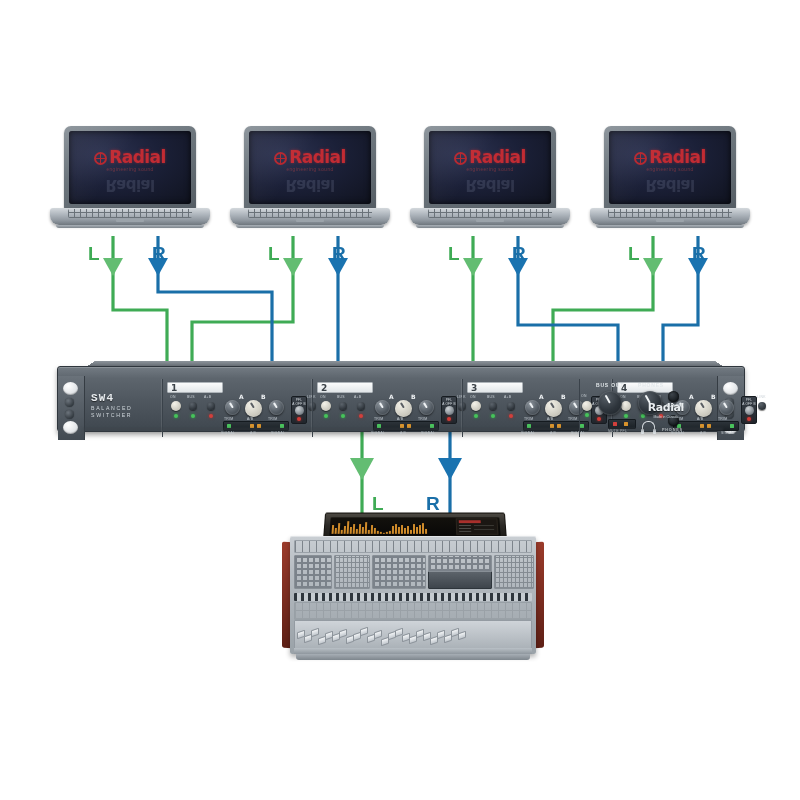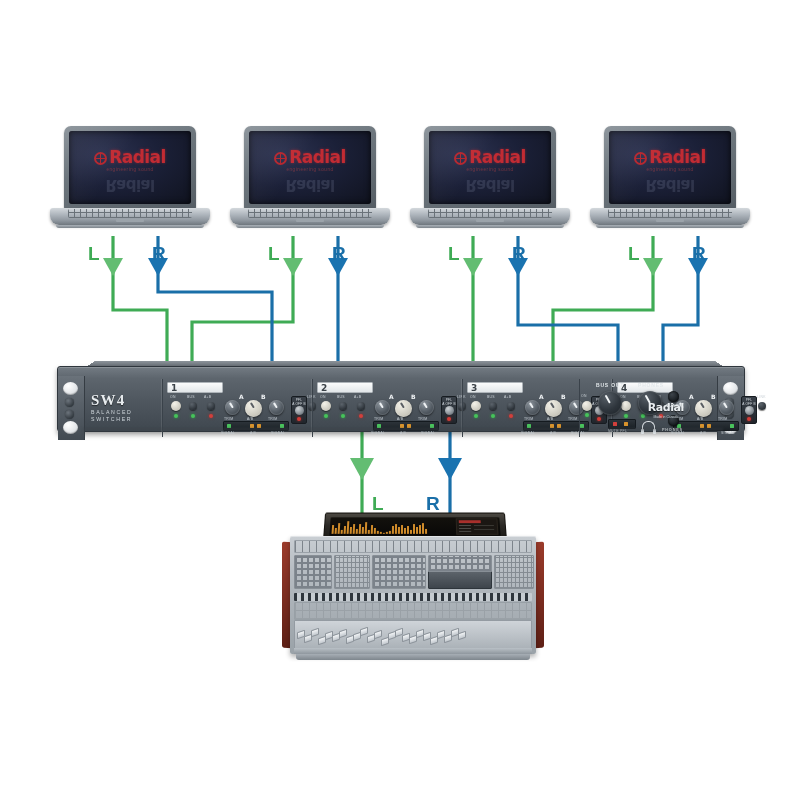--- a/index.html
+++ b/index.html
@@ -129,21 +129,21 @@
     position:absolute;left:7px;width:9px;height:9px;border-radius:50%;
     background:radial-gradient(circle at 35% 30%,#6c747c,#2b3238 80%);
     box-shadow:0 0 1px rgba(0,0,0,.6);
   }
   .screw.t{top:22px;} .screw.b{bottom:21px;}
 
   .brand{
     position:absolute;left:33px;top:26px;color:#e8ecef;line-height:1;
   }
   .brand .sw4{
-    font-family:Liberation Serif, serif;font-size:15px;font-weight:bold;
+    font-family:Liberation Mono, monospace;font-size:11px;font-weight:bold;
     letter-spacing:1.2px;display:block;
     text-shadow:0 1px 1px rgba(0,0,0,.6);
   }
   .brand .bal{
     font-size:5.2px;letter-spacing:1.7px;display:block;margin-top:2px;color:#cfd6db;
   }
 
   
   .chan{position:absolute;top:12px;height:58px;border-left:1px solid #3a424a;}
   .chan:before{content:"";position:absolute;left:-2px;top:0;bottom:0;width:1px;background:rgba(255,255,255,.10);}

